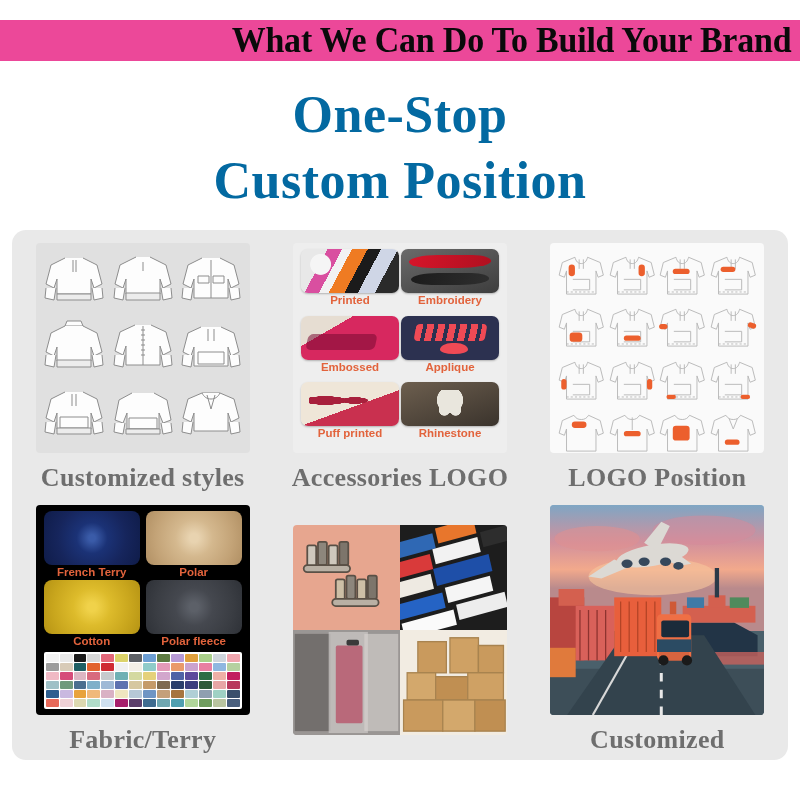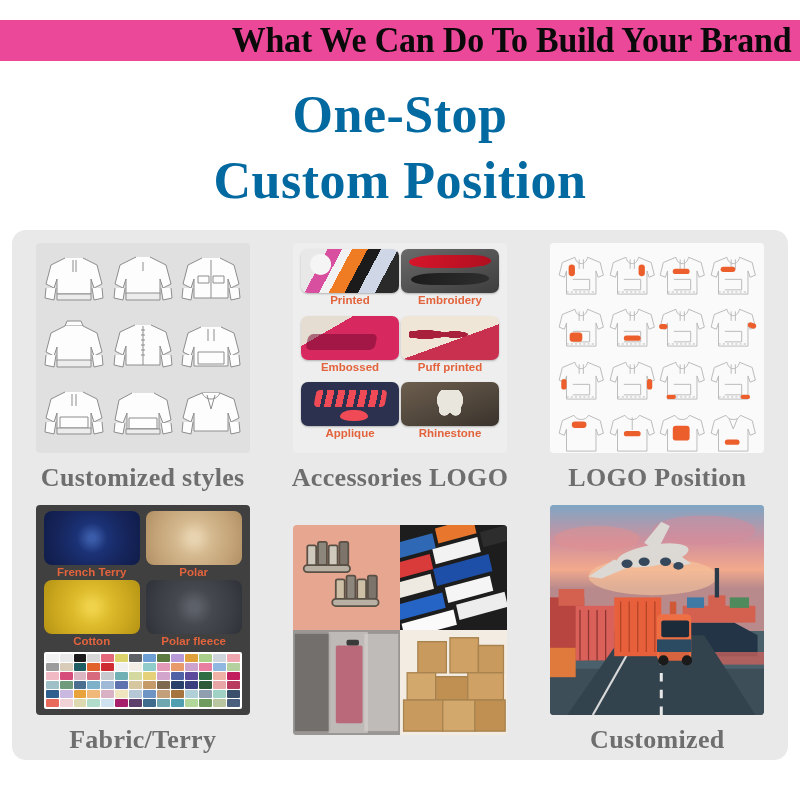--- a/index.html
+++ b/index.html
@@ -112,21 +112,21 @@
 
   
   .pos-grid {
     width: 100%; height: 100%; background: #fafafa;
     display: grid; grid-template-columns: repeat(4,1fr); grid-template-rows: repeat(4,1fr);
     padding: 7px 6px;
   }
   .pos-cell { position: relative; }
 
   
-  .fab-wrap { width:100%; height:100%; background:#404040; padding:6px 8px;
+  .fab-wrap { width:100%; height:100%; background:#000000; padding:6px 8px;
               display:flex; flex-direction:column; }
   .fab-row { display:flex; gap:6px; }
   .fab-item { flex:1; display:flex; flex-direction:column; align-items:center; }
   .fab-sw { width:100%; height:54px; border-radius:8px; position:relative; overflow:hidden; }
   .fab-cap { font-family:"Liberation Sans", sans-serif; font-size:11.5px; font-weight:bold;
              color:#e2633c; margin:1px 0 2px; white-space:nowrap; }
   .sw-terry  { background: radial-gradient(circle at 50% 50%, #3a5ba8 0 6%, #1b3276 28%, #16255c 62%, #0f1c49 100%); }
   .sw-fleece { background: radial-gradient(circle at 50% 50%, #e8d3b0 0 8%, #d4b88e 34%, #c3a377 70%, #b08f63 100%); }
   .sw-cotton { background: radial-gradient(circle at 50% 50%, #f0d24a 0 8%, #ddbb2b 34%, #c9a61d 70%, #b59314 100%); }
   .sw-polar  { background: radial-gradient(circle at 50% 50%, #5c6068 0 8%, #45484f 34%, #3a3d43 70%, #2e3137 100%); }
@@ -260,26 +260,26 @@
           </div>
           <div class="logo-cell">
             <div class="logo-thumb t-emb"></div>
             <div class="logo-cap">Embroidery</div>
           </div>
           <div class="logo-cell">
             <div class="logo-thumb t-embossed"></div>
             <div class="logo-cap">Embossed</div>
           </div>
           <div class="logo-cell">
+            <div class="logo-thumb t-applique"></div>
+            <div class="logo-cap">Applique</div>
+          </div>
+          <div class="logo-cell">
             <div class="logo-thumb t-puff"></div>
             <div class="logo-cap">Puff printed</div>
-          </div>
-          <div class="logo-cell">
-            <div class="logo-thumb t-applique"></div>
-            <div class="logo-cap">Applique</div>
           </div>
           <div class="logo-cell">
             <div class="logo-thumb t-rhine"></div>
             <div class="logo-cap">Rhinestone</div>
           </div>
         </div>
       </div>
       <div class="panel-label">Accessories LOGO</div>
     </div>
 

